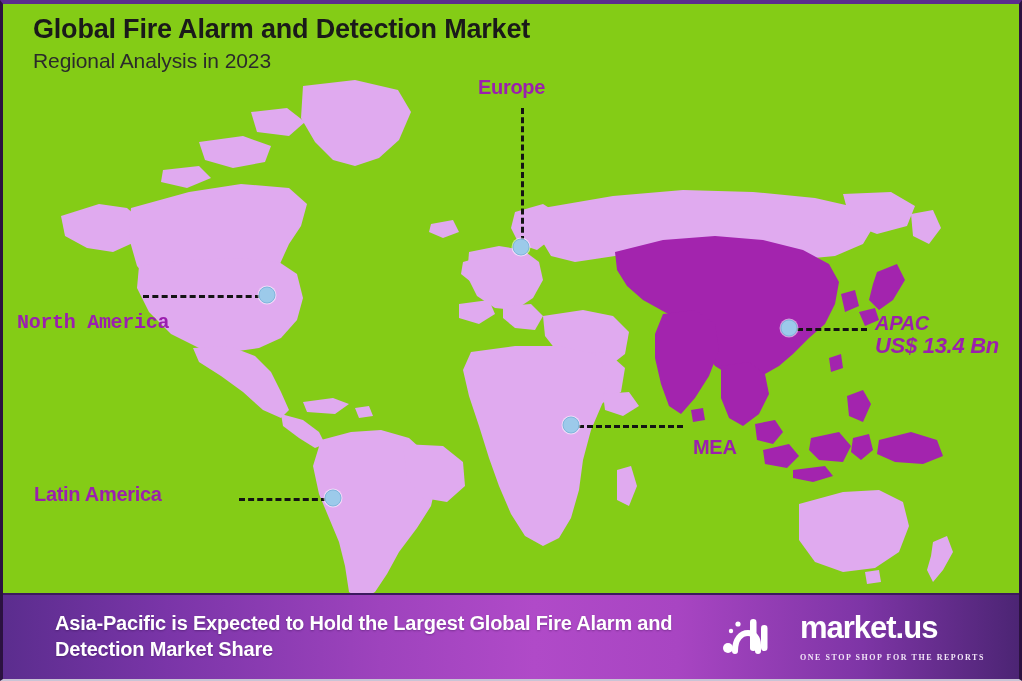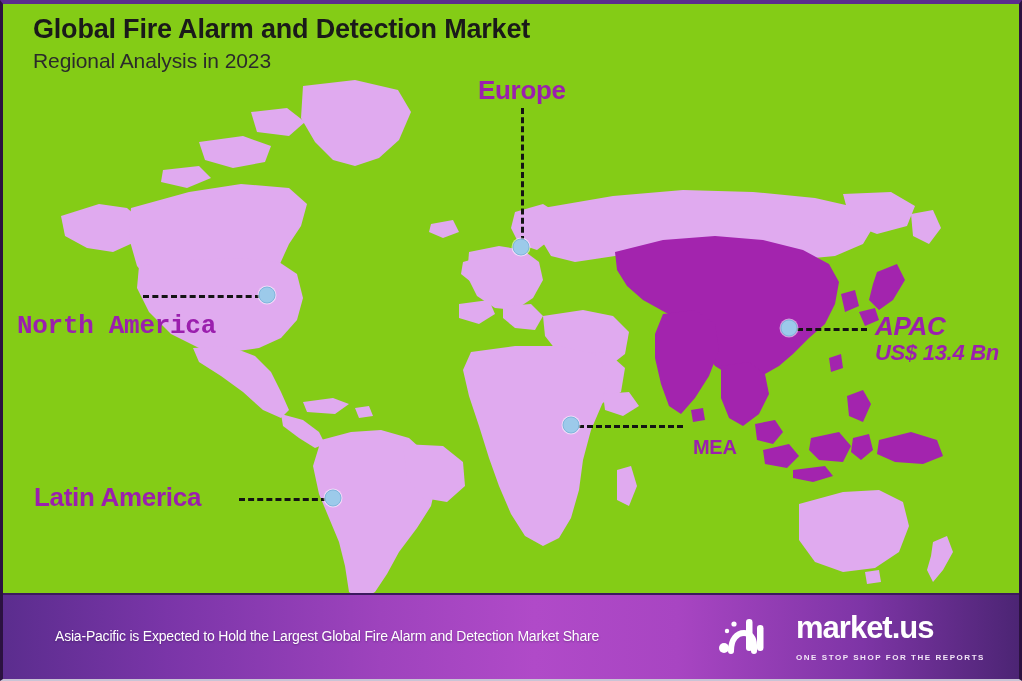--- a/index.html
+++ b/index.html
@@ -46,50 +46,50 @@
   }
   .leader{ position:absolute; z-index:11; }
   .leader.h{ height:0; border-top:3px dashed #141414; }
   .leader.v{ width:0; border-left:3px dashed #141414; }
 
   .region-label{
     position:absolute; z-index:13;
     color:#9b1fae; font-weight:bold; line-height:1.1;
     white-space:nowrap; letter-spacing:-0.3px;
   }
-  .region-label .name{ font-size:26px; display:block; }
+  .region-label .name{ font-size:20px; display:block; }
   .region-label .value{ font-size:22px; display:block; color:#9b1fae; }
   .region-label.sm .name{ font-size:20px; }
 
   
   .banner{
     position:absolute; left:0; bottom:0; width:1022px; height:86px;
     background:linear-gradient(90deg,
        #5b2d8e 0%, #7a35a8 16%, #9e43bd 37%,
        #b04ac8 52%, #a845c2 66%, #7e35a6 84%, #4a2472 100%);
     display:flex; align-items:center; justify-content:space-between;
     padding:0 22px 0 52px;
     border-top:2px solid #3c1a5e;
     z-index:20;
   }
   .banner-text{
-    color:#ffffff; font-size:14px; font-weight:normal; line-height:1.28;
+    color:#ffffff; font-size:20px; font-weight:bold; line-height:1.28;
     max-width:690px; letter-spacing:-0.2px;
     text-shadow:0 1px 2px rgba(40,10,60,.35);
   }
   .brand{ display:flex; align-items:center; gap:27px; padding-right:18px; }
   .brand-mark{ width:52px; height:44px; flex:0 0 auto; }
   .brand-text{ display:flex; flex-direction:column; }
   .brand-name{
     color:#ffffff; font-size:31px; font-weight:bold;
     line-height:1; letter-spacing:-1px;
   }
   .brand-tag{
     color:#f2e6f7; font-size:8px; font-weight:bold;
-    letter-spacing:1.55px; margin-top:10px; white-space:nowrap;
+    letter-spacing:1.55px; margin-top:10px; white-space:nowrap;font-family:Liberation Serif, serif;
   }
 </style>
 </head>
 <body>
 
 <div id="infographic">
 
   <div class="header">
     <div class="title">Global Fire Alarm and Detection Market</div>
     <div class="subtitle">Regional Analysis in 2023</div>

